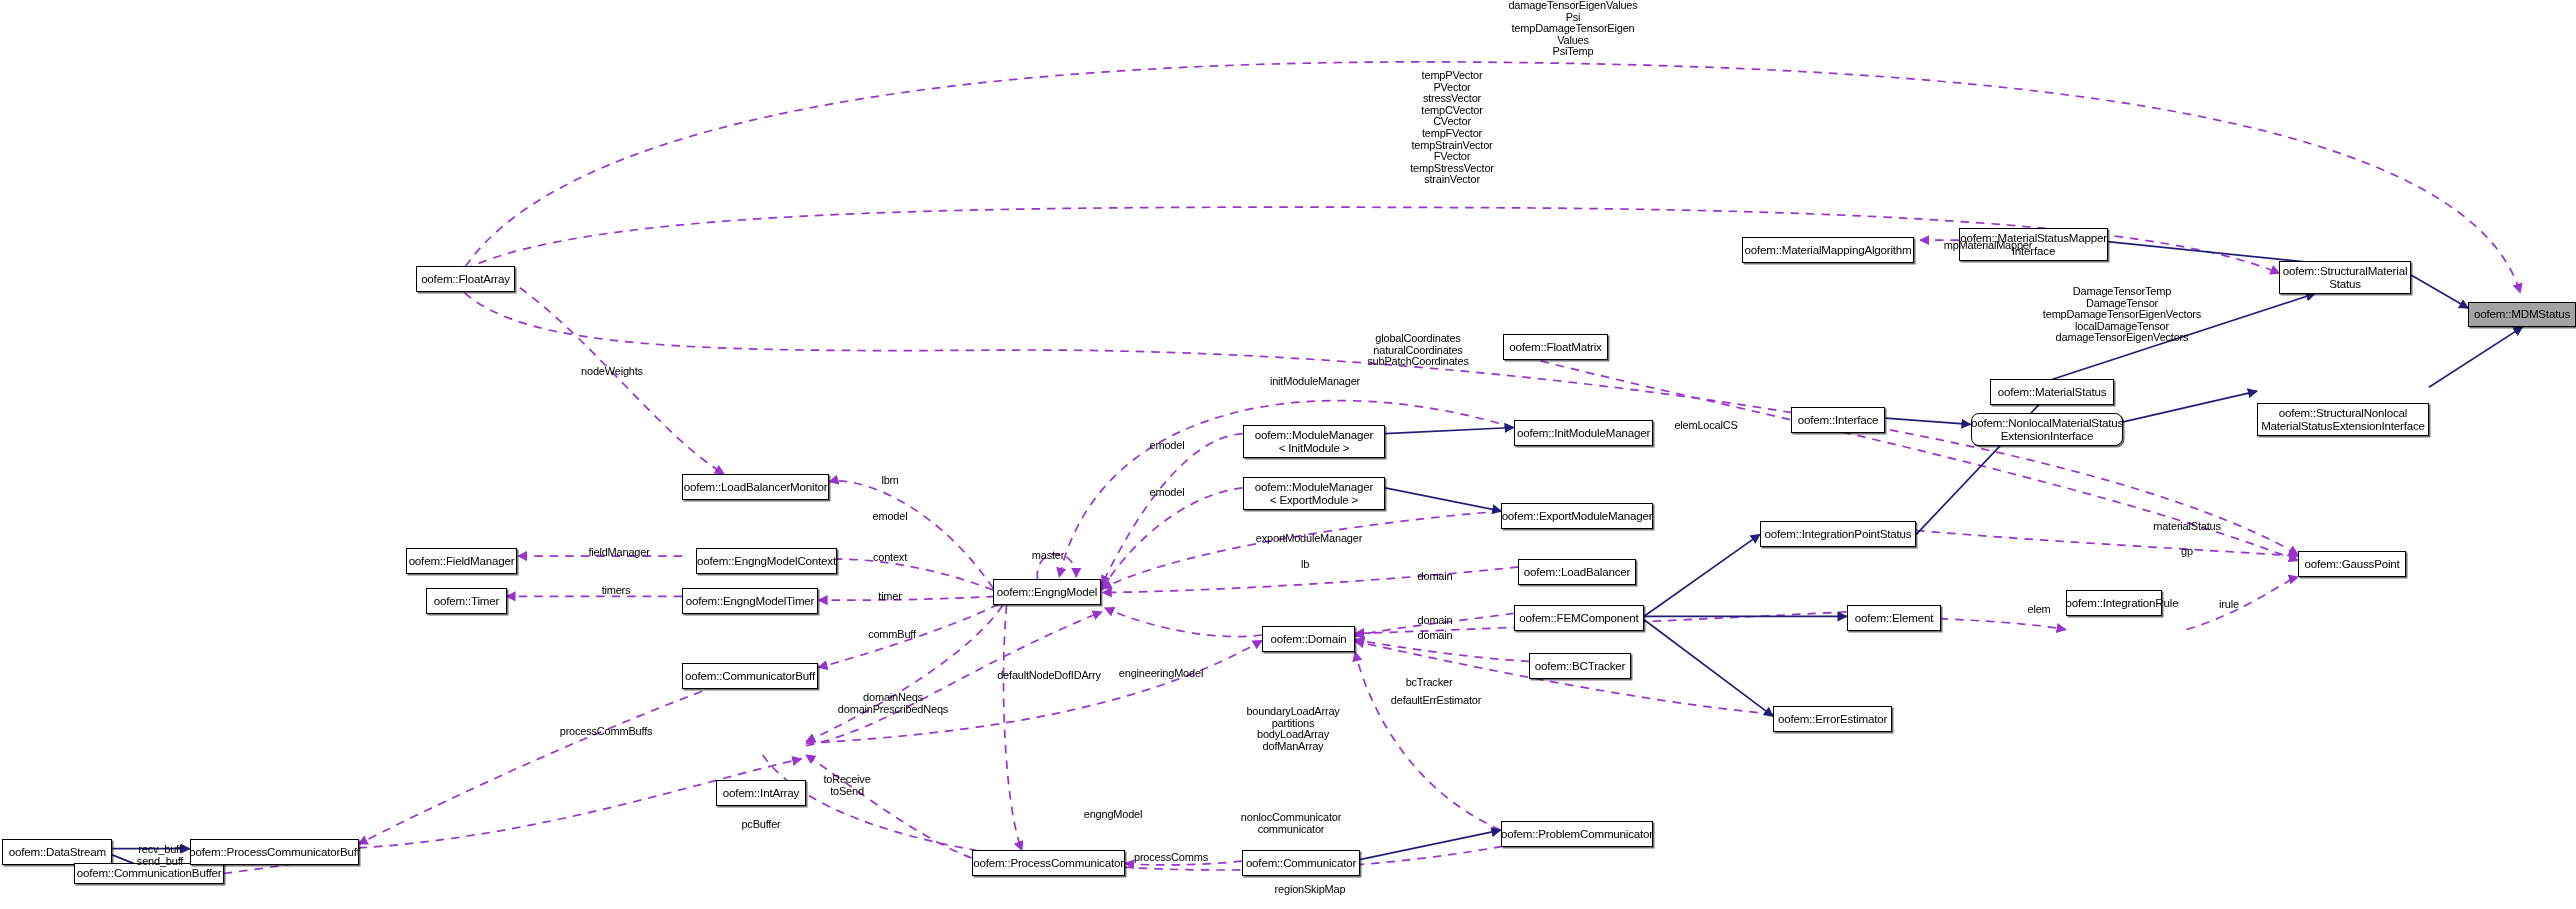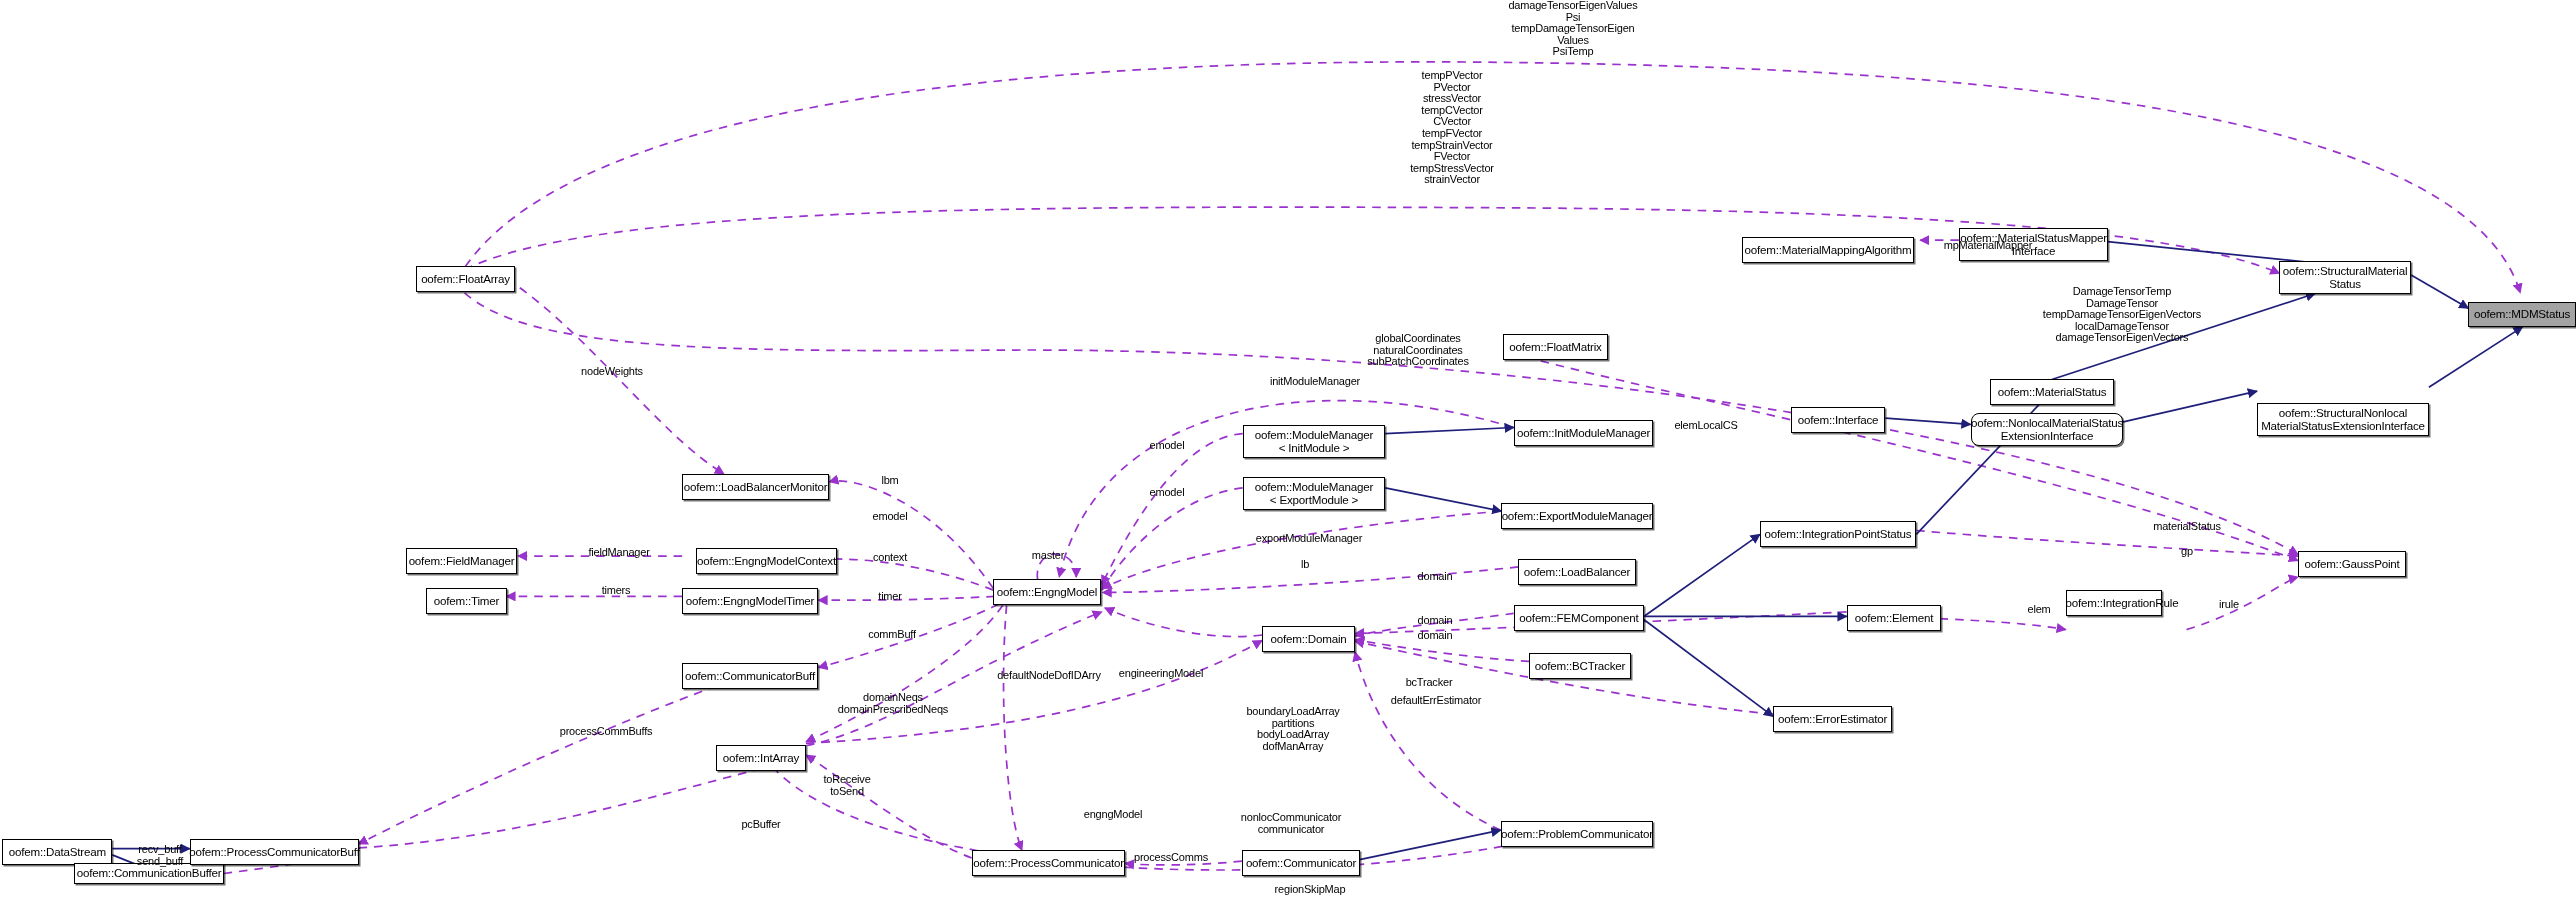--- a/index.html
+++ b/index.html
@@ -114,21 +114,21 @@
   </svg>
 
   <div id="nodes">
       <div class="node" style="left: 416px; top: 266px; width: 99px; height: 26px;">oofem::FloatArray</div>
       <div class="node" style="left: 682px; top: 474px; width: 147px; height: 26px;">oofem::LoadBalancerMonitor</div>
       <div class="node" style="left: 406px; top: 548px; width: 111px; height: 26px;">oofem::FieldManager</div>
       <div class="node" style="left: 426px; top: 588px; width: 81px; height: 26px;">oofem::Timer</div>
       <div class="node" style="left: 682px; top: 548px; width: 141px; height: 26px; margin-left: 14px;">oofem::EngngModelContext</div>
       <div class="node" style="left: 682px; top: 588px; width: 136px; height: 26px;">oofem::EngngModelTimer</div>
       <div class="node" style="left: 682px; top: 663px; width: 136px; height: 26px;">oofem::CommunicatorBuff</div>
-      <div class="node" style="left: 716px; top: 745px; width: 90px; height: 26px; text-align: right;">oofem::IntArray</div>
+      <div class="node" style="left: 716px; top: 780px; width: 90px; height: 26px; text-align: right;">oofem::IntArray</div>
       <div class="node" style="left: 2.3px; top: 839px; width: 110px; height: 26px;">oofem::DataStream</div>
       <div class="node" style="left: 74px; top: 863px; width: 150px; height: 21px;">oofem::CommunicationBuffer</div>
       <div class="node" style="left: 190px; top: 839px; width: 169px; height: 26px;">oofem::ProcessCommunicatorBuff</div>
       <div class="node" style="left: 993px; top: 579px; width: 108px; height: 26px;">oofem::EngngModel</div>
       <div class="node" style="left: 1262px; top: 626px; width: 93px; height: 26px;">oofem::Domain</div>
       <div class="node" style="left: 972px; top: 850px; width: 153px; height: 26px;">oofem::ProcessCommunicator</div>
       <div class="node" style="left: 1242px; top: 850px; width: 118px; height: 26px;">oofem::Communicator</div>
       <div class="node" style="left: 1243px; top: 425px; width: 142px; height: 33px;">oofem::ModuleManager
 &lt; InitModule &gt;</div>
       <div class="node" style="left: 1243px; top: 477px; width: 142px; height: 33px;">oofem::ModuleManager

